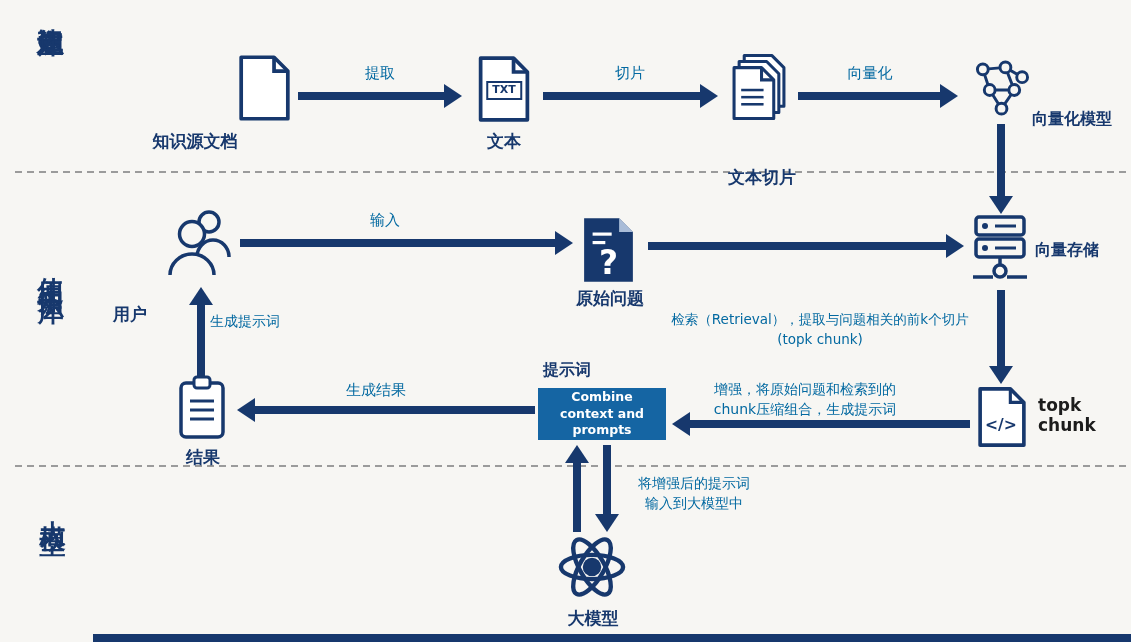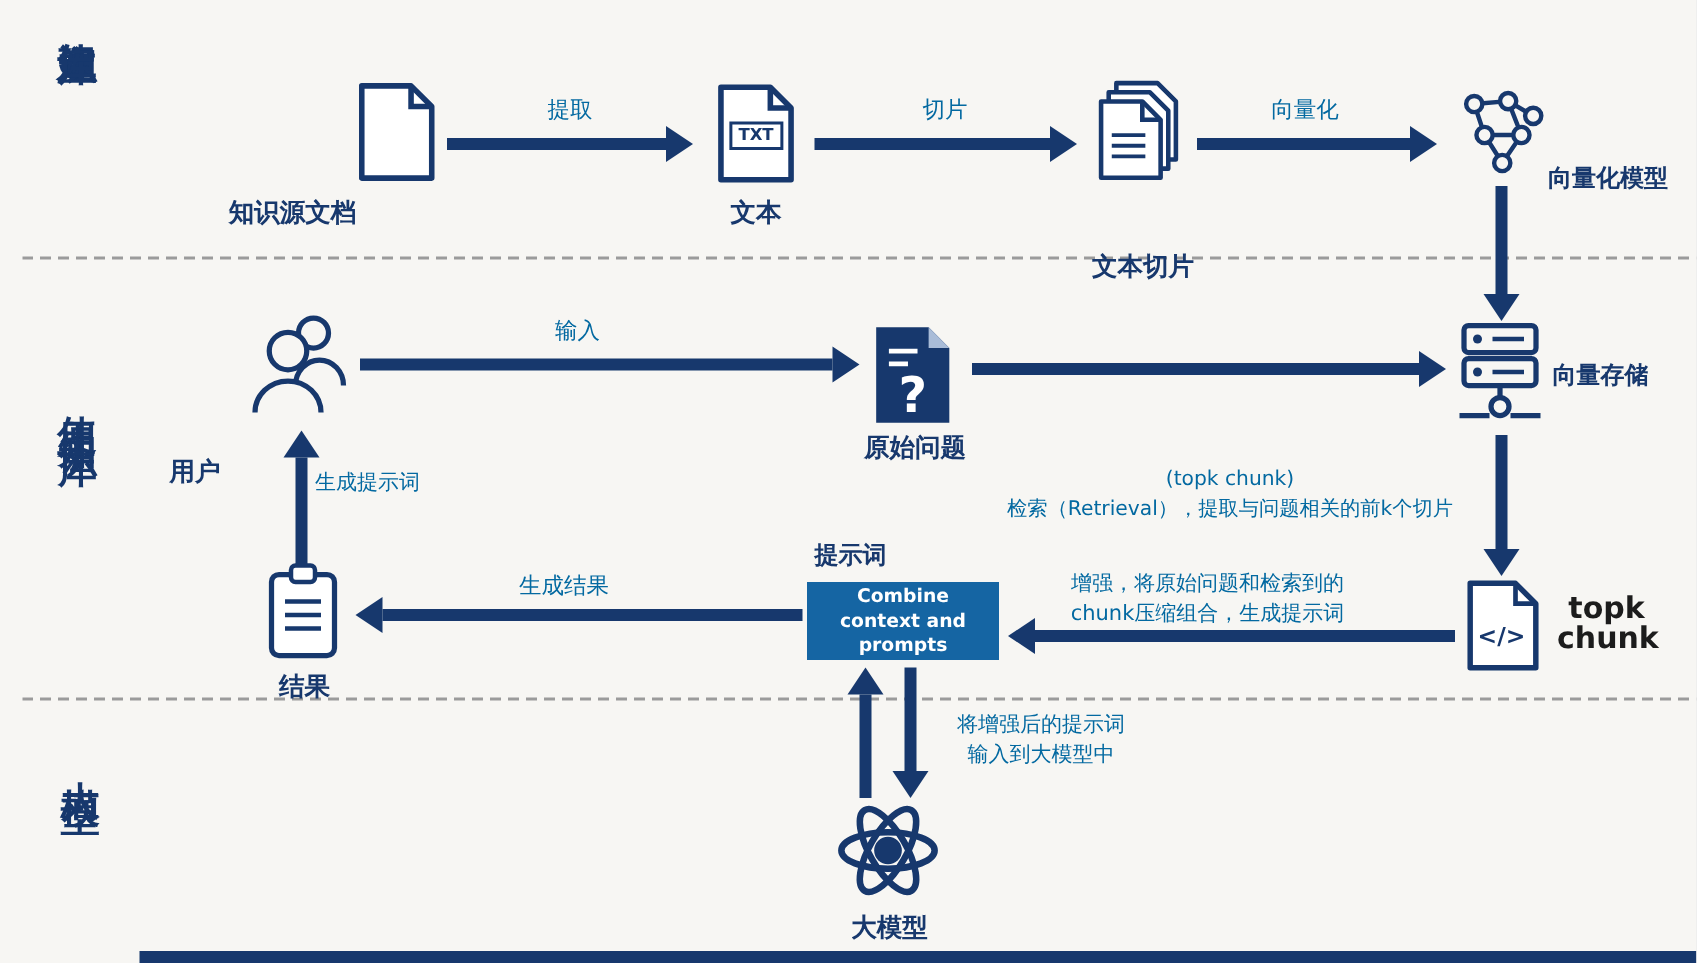--- a/index.html
+++ b/index.html
@@ -17,21 +17,21 @@
   .harrow .shaft { flex:1; height:8px; background:#17386d; }
   .head-r { width:0; height:0; border-left:18px solid #17386d; border-top:12px solid transparent; border-bottom:12px solid transparent; }
   .head-l { width:0; height:0; border-right:18px solid #17386d; border-top:12px solid transparent; border-bottom:12px solid transparent; }
   .varrow { position:absolute; display:flex; flex-direction:column; align-items:center; width:24px; }
   .varrow .shaft { width:8px; flex:1; background:#17386d; }
   .head-d { width:0; height:0; border-top:18px solid #17386d; border-left:12px solid transparent; border-right:12px solid transparent; }
   .head-u { width:0; height:0; border-bottom:18px solid #17386d; border-left:12px solid transparent; border-right:12px solid transparent; }
   .dashed { position:absolute; height:2px; background:repeating-linear-gradient(90deg,#9b9b9b 0 7px,transparent 7px 12px); }
   .combine-box { position:absolute; background:#1565a3; color:#fff; font-weight:bold; font-size:12.5px; line-height:1.35; display:flex; align-items:center; justify-content:center; text-align:center; padding:4px 10px; }
   .bottom-bar { position:absolute; background:#17386d; }
-  .topk-label { position:absolute; font-size:20px; font-weight:bold; color:#1c1c1c; line-height:20px; text-align:center; }
+  .topk-label { position:absolute; font-size:17px; font-weight:bold; color:#1c1c1c; line-height:20px; text-align:left; }
 </style>
 </head>
 <body>
 
 <div class="canvas">
 
   <div class="section-label" style="left:34px;top:8px;letter-spacing:0px;">建立知识库</div>
   <div class="section-label" style="left:34px;top:256px;letter-spacing:5px;">使用知识库</div>
   <div class="section-label" style="left:36px;top:500px;letter-spacing:5px;">大模型</div>
 
@@ -159,22 +159,22 @@
       <line x1="26" y1="35" x2="47" y2="35" stroke="#17386d" stroke-width="3"></line>
     </svg>
   </div>
   <div class="node-label small" style="left:1035px;top:240px;width:84px;">向量存储</div>
 
   <div class="varrow" style="left:989px;top:290px;height:94px;">
     <div class="shaft"></div>
       <div class="head-d"></div>
   </div>
   <div class="arrow-label long" style="left:645px;top:309px;width:350px;">
+    <div>检索（Retrieval），提取与问题相关的前k个切片</div>
     <div>(topk chunk)</div>
-    <div>检索（Retrieval），提取与问题相关的前k个切片</div>
   </div>
 
   <div class="icon" style="left:977px;top:385px;width:50px;height:64px;">
     <svg viewBox="0 0 48 60">
       <path d="M3 3 h29 l13 13 v41 h-42 z" fill="#fff" stroke="#17386d" stroke-width="3.5" stroke-linejoin="round"></path>
       <path d="M32 3 v13 h13" fill="none" stroke="#17386d" stroke-width="3"></path>
       <text x="23" y="42" text-anchor="middle" font-size="15" font-weight="bold" fill="#17386d">&lt;/&gt;</text>
     </svg>
   </div>
   <div class="topk-label" style="left:1038px;top:395px;width:66px;">topk chunk</div>

